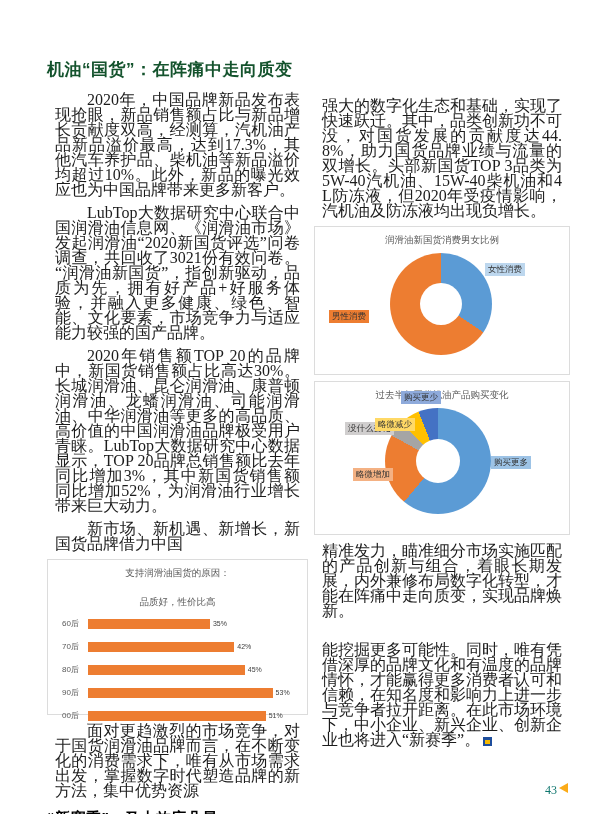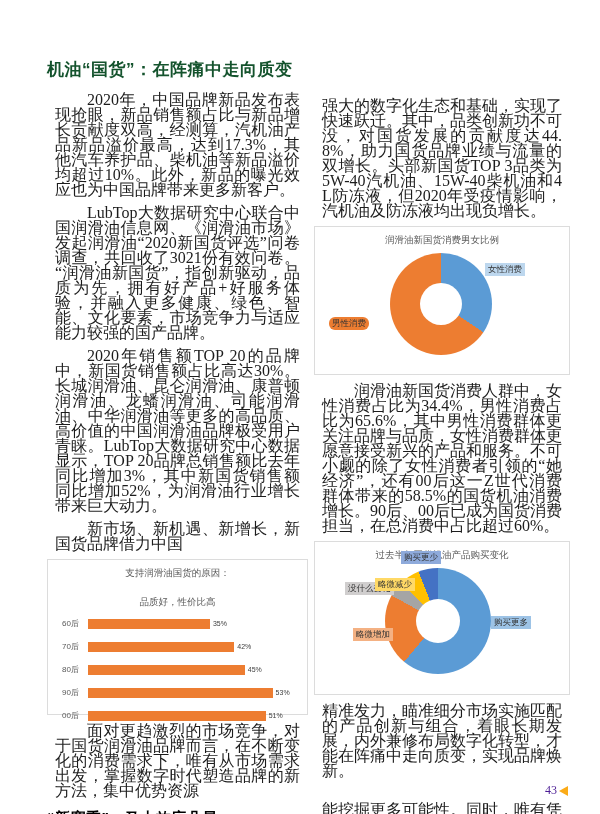--- a/index.html
+++ b/index.html
@@ -26,31 +26,31 @@
   .bar-val{font-size:7px;color:#404040;margin-left:3px;white-space:nowrap;}
   
   .donut-box1{height:147px;margin:6px 0 5px 0;}
   .donut-box2{height:152px;margin:6px 0 5px 0;}
   .donut{position:absolute;border-radius:50%;}
   .donut::after{content:"";position:absolute;inset:29%;background:#fff;border-radius:50%;}
   .d1-donut{left:75px;top:26px;width:102px;height:102px;}
   .d2-donut{left:70px;top:26px;width:106px;height:106px;}
   .chip{position:absolute;font-size:8.5px;line-height:11px;padding:1px 3px;color:#333;white-space:nowrap;}
   .chip-d1-0{left:170px;top:36px;}
-  .chip-d1-1{left:14px;top:90px;border-radius:6px;}
+  .chip-d1-1{left:14px;top:83px;}
   .chip-d2-0{left:176px;top:74px;}
   .chip-d2-1{left:38px;top:86px;}
   .chip-d2-2{left:30px;top:40px;}
   .chip-d2-3{left:60px;top:36px;}
   .chip-d2-4{left:86px;top:9px;}
   
   .endmark{display:inline-block;width:9px;height:9px;background:#1f4e9c;vertical-align:-1px;margin-left:3px;position:relative;}
   .endmark::after{content:"";position:absolute;left:2px;top:3px;width:5px;height:4px;background:#f5b800;}
   
-  .footer{position:absolute;right:32px;bottom:16px;display:flex;align-items:center;font-size:12px;color:#4c1d95;}
+  .footer{position:absolute;right:32px;bottom:16px;display:flex;align-items:flex-start;font-size:12px;color:#0f766e;}
   .page-arrow{width:0;height:0;border-top:5px solid transparent;border-bottom:5px solid transparent;border-right:9px solid #fbab18;margin-left:2px;}
 </style>
 </head>
 <body>
 
 <div class="page">
   <div class="columns">
 
     <div class="col-left">
       <h1 class="article-title">机油“国货”：在阵痛中走向质变</h1>
@@ -110,21 +110,20 @@
     <div class="col-right">
       <p class="body-text">强大的数字化生态和基础，实现了快速跃迁。其中，品类创新功不可没，对国货发展的贡献度达44.8%，助力国货品牌业绩与流量的双增长。头部新国货TOP 3品类为5W-40汽机油、15W-40柴机油和4L防冻液，但2020年受疫情影响，汽机油及防冻液均出现负增长。</p>
 
       <div class="chart-box donut-box1">
         <div class="chart-title">润滑油新国货消费男女比例</div>
         <div class="donut d1-donut" style="background: conic-gradient(rgb(91, 155, 213) 0%, rgb(91, 155, 213) 34.4%, rgb(237, 125, 49) 34.4%, rgb(237, 125, 49) 100%);"></div>
         <span class="chip chip-d1-0" style="background: rgb(189, 215, 238);">女性消费</span>
         <span class="chip chip-d1-1" style="background: rgb(237, 125, 49);">男性消费</span>
       </div>
 
-      <p class="body-text indent">润滑油新国货消费人群中，女性消费占比为34.4%，男性消费占比为65.6%，其中男性消费群体更关注品牌与品质，女性消费群体更愿意接受新兴的产品和服务。不可小觑的除了女性消费者引领的“她经济”，还有00后这一Z世代消费群体带来的58.5%的国货机油消费增长。90后、00后已成为国货消费担当，在总消费中占比超过60%。</p>
 
       <div class="chart-box donut-box2">
         <div class="chart-title">过去半年国货机油产品购买变化</div>
         <div class="donut d2-donut" style="background: conic-gradient(rgb(91, 155, 213) 0%, rgb(91, 155, 213) 61%, rgb(237, 125, 49) 61%, rgb(237, 125, 49) 83%, rgb(165, 165, 165) 83%, rgb(165, 165, 165) 88%, rgb(255, 192, 0) 88%, rgb(255, 192, 0) 94%, rgb(68, 114, 196) 94%, rgb(68, 114, 196) 100%);"></div>
         <span class="chip chip-d2-0" style="background: rgb(157, 195, 230);">购买更多</span>
         <span class="chip chip-d2-1" style="background: rgb(244, 177, 131);">略微增加</span>
         <span class="chip chip-d2-2" style="background: rgb(208, 206, 206);">没什么变化</span>
         <span class="chip chip-d2-3" style="background: rgb(255, 217, 102);">略微减少</span>
         <span class="chip chip-d2-4" style="background: rgb(142, 170, 219);">购买更少</span>
       </div>

